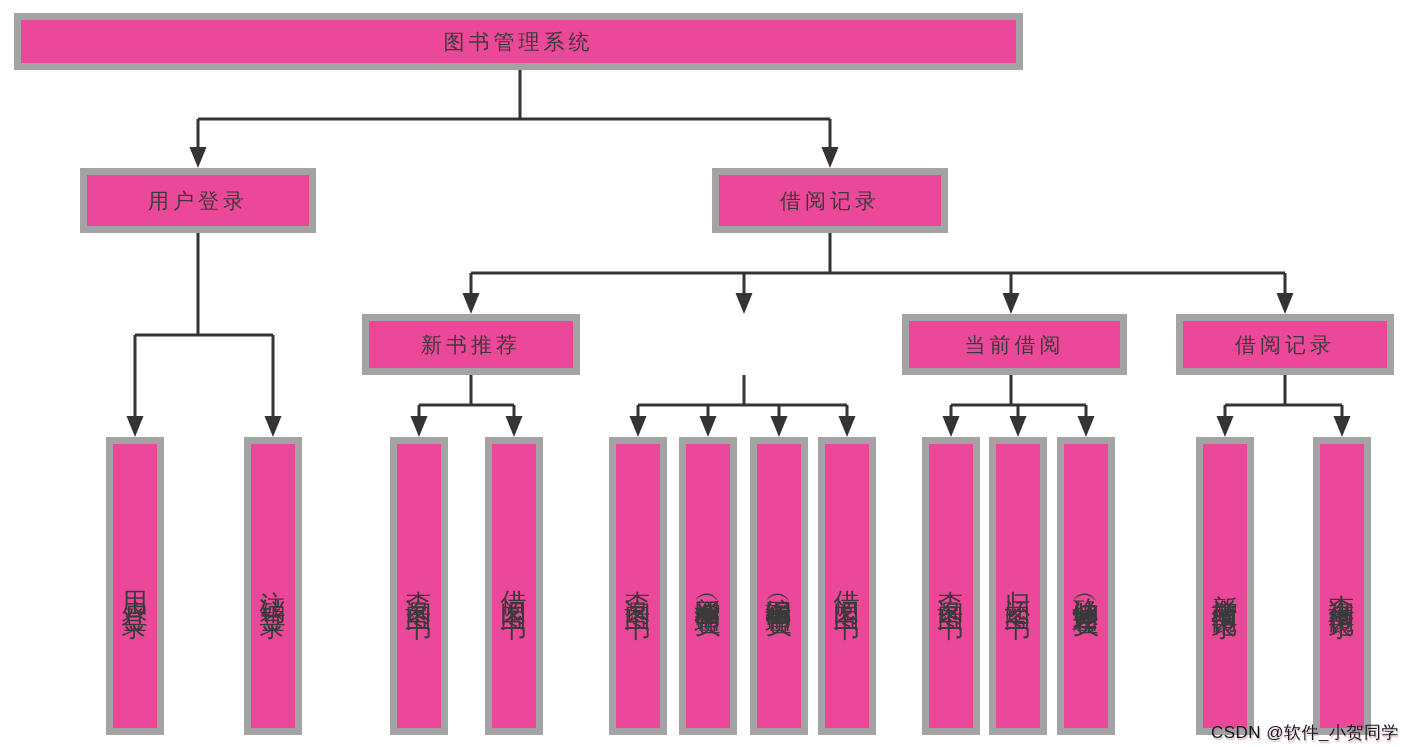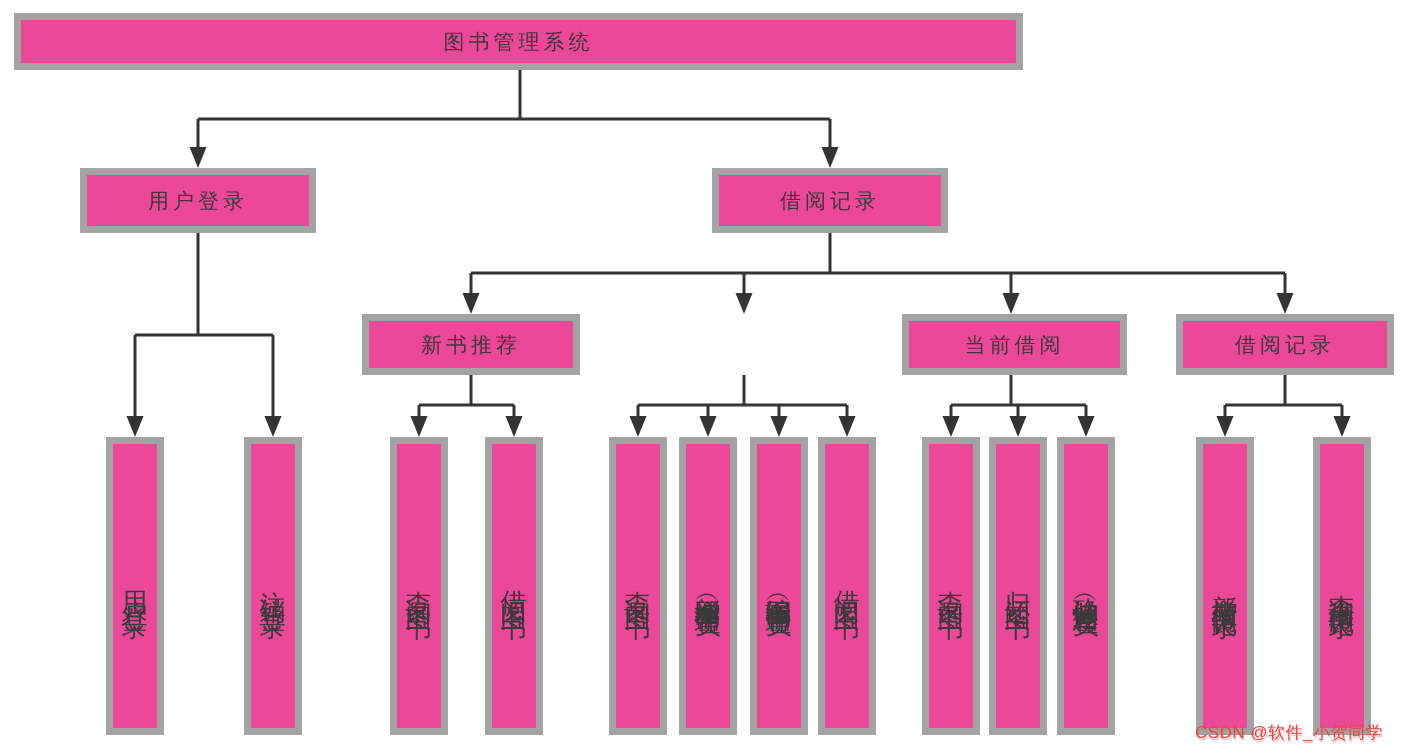--- a/index.html
+++ b/index.html
@@ -16,22 +16,22 @@
   }
   .box.h span{letter-spacing:4px;white-space:nowrap;}
   .box.v span{
     writing-mode:vertical-rl;text-orientation:mixed;
     font-size:26px;line-height:1;
   }
   .sp-wide{letter-spacing:8px;}
   .sp-mid{letter-spacing:4px;}
   .sp-tight{letter-spacing:2px;}
   .watermark{
-    position:absolute;right:22px;bottom:3px;
-    font-size:17px;color:#ef4444;letter-spacing:.5px;
+    position:absolute;right:6px;bottom:3px;
+    font-size:17px;color:#0f172a;letter-spacing:.5px;
     text-shadow:1px 2px 1px rgba(214,110,110,.5);
     white-space:nowrap;
   }
 </style>
 </head>
 <body>
 
 <div class="canvas">
 
   <svg class="wires" viewBox="0 0 1405 747">

